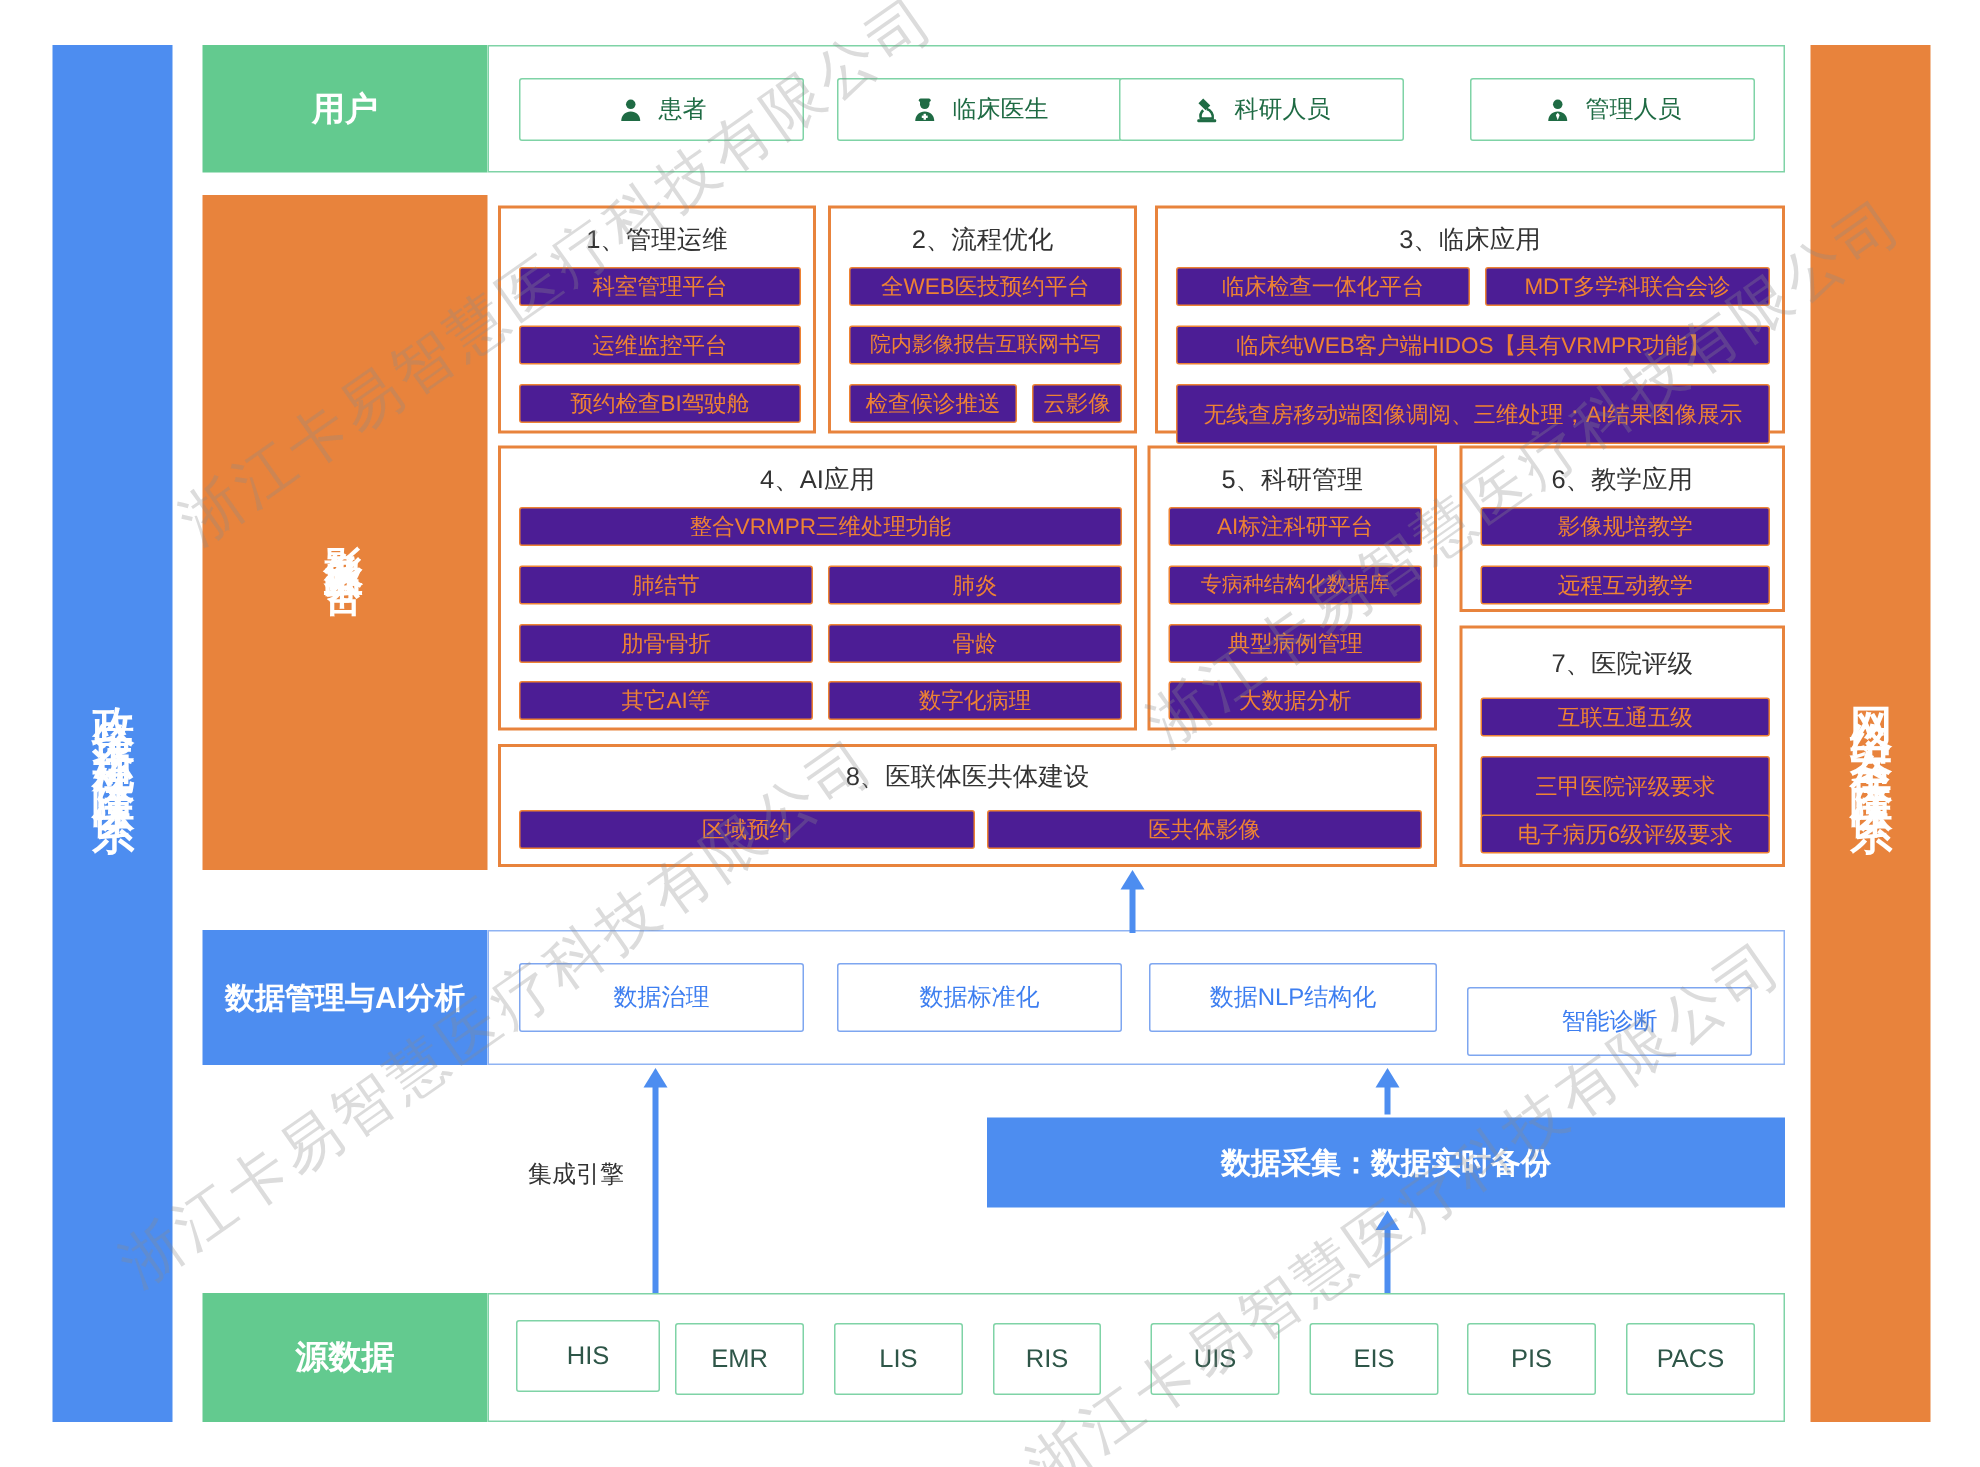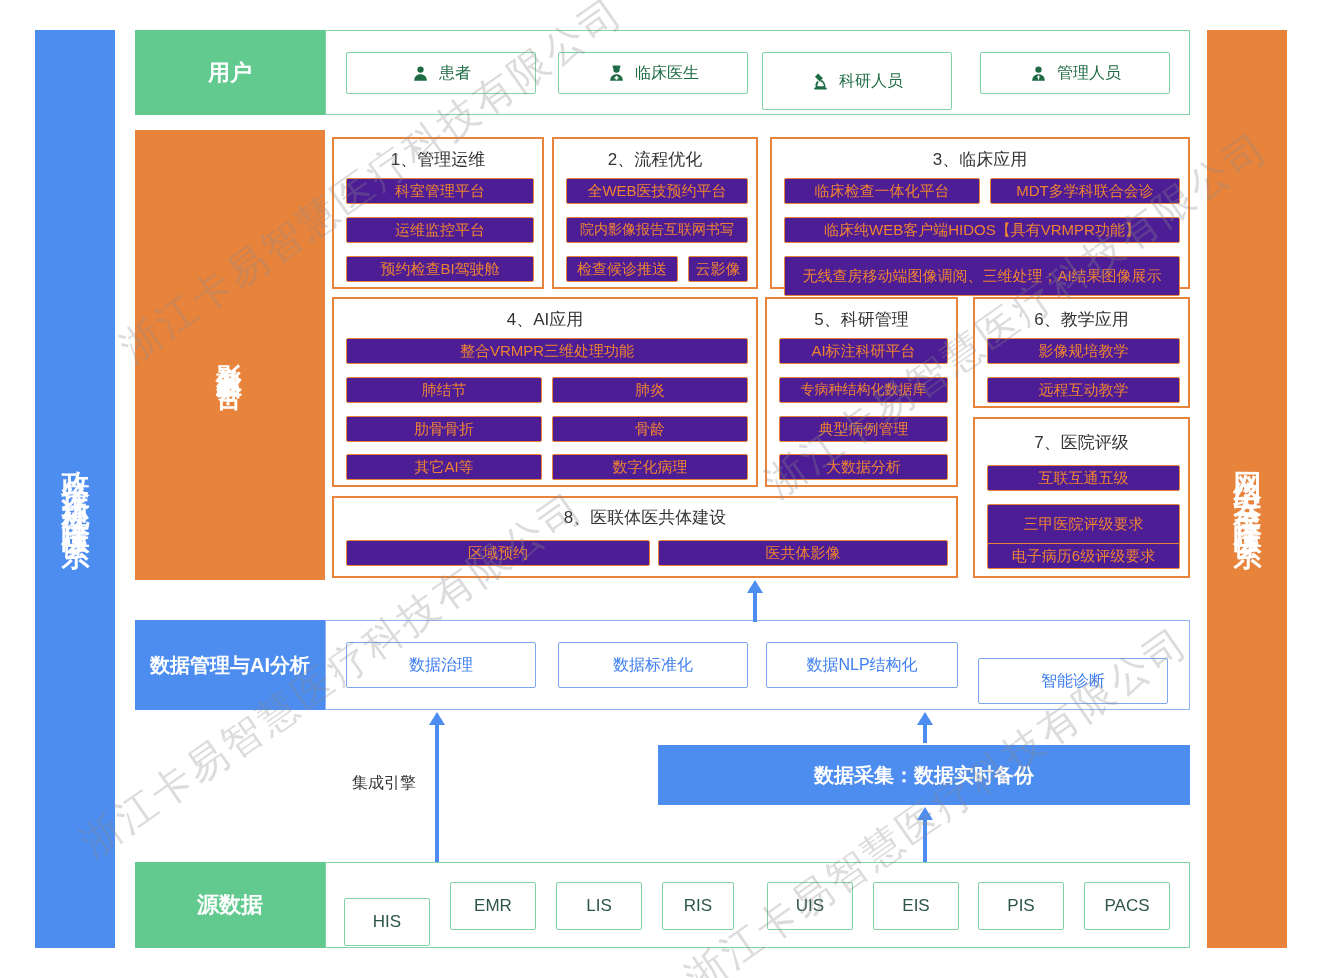--- a/index.html
+++ b/index.html
@@ -76,21 +76,21 @@
         <svg viewBox="0 0 24 24" fill="#1f6b44">
             <rect x="7" y="2" width="10" height="3" rx="1.5"></rect>
             <path d="M8 4h8v3a4 4 0 0 1-8 0z"></path>
             <path d="M4 21c0-5 3.6-8 8-8s8 3 8 8z"></path>
             <rect x="11" y="15" width="2" height="5" fill="#fff"></rect>
             <rect x="9.5" y="16.5" width="5" height="2" fill="#fff"></rect>
           </svg>
       </span>
       <span>临床医生</span>
     </div>
-    <div class="g-item" style="left:436px;top:21px;width:190px;height:58px;">
+    <div class="g-item" style="left:420px;top:21px;width:190px;height:42px;">
       <span class="icon">
         <svg viewBox="0 0 24 24" fill="#1f6b44">
             <path d="M9 2l6 6-4 4-6-6z"></path>
             <path d="M12 11a7 7 0 0 1 5 8H7a7 7 0 0 1 2-7" fill="none" stroke="#1f6b44" stroke-width="2.2"></path>
             <rect x="4" y="19.5" width="16" height="2.5" rx="1"></rect>
           </svg>
       </span>
       <span>科研人员</span>
     </div>
     <div class="g-item" style="left:654px;top:21px;width:190px;height:42px;">
@@ -199,21 +199,21 @@
   </div>
 
   <div class="abs label-block" style="left:658px;top:745px;width:532px;height:60px;background:#4d8df0;font-size:20px;">
     <span>数据采集：数据实时备份</span>
   </div>
 
   <div class="abs label-block" style="left:135px;top:862px;width:190px;height:86px;background:#63ca8f;font-size:22px;">
     <span>源数据</span>
   </div>
   <div class="abs g-container" style="left:325px;top:862px;width:865px;height:86px;">
-    <div class="g-item2" style="left:18px;top:35px;width:86px;height:48px;">HIS</div>
+    <div class="g-item2" style="left:18px;top:17px;width:96px;height:48px;">HIS</div>
     <div class="g-item2" style="left:124px;top:19px;width:86px;height:48px;">EMR</div>
     <div class="g-item2" style="left:230px;top:19px;width:86px;height:48px;">LIS</div>
     <div class="g-item2" style="left:336px;top:19px;width:72px;height:48px;">RIS</div>
     <div class="g-item2" style="left:441px;top:19px;width:86px;height:48px;">UIS</div>
     <div class="g-item2" style="left:547px;top:19px;width:86px;height:48px;">EIS</div>
     <div class="g-item2" style="left:652px;top:19px;width:86px;height:48px;">PIS</div>
     <div class="g-item2" style="left:758px;top:19px;width:86px;height:48px;">PACS</div>
   </div>
 
 </div>

